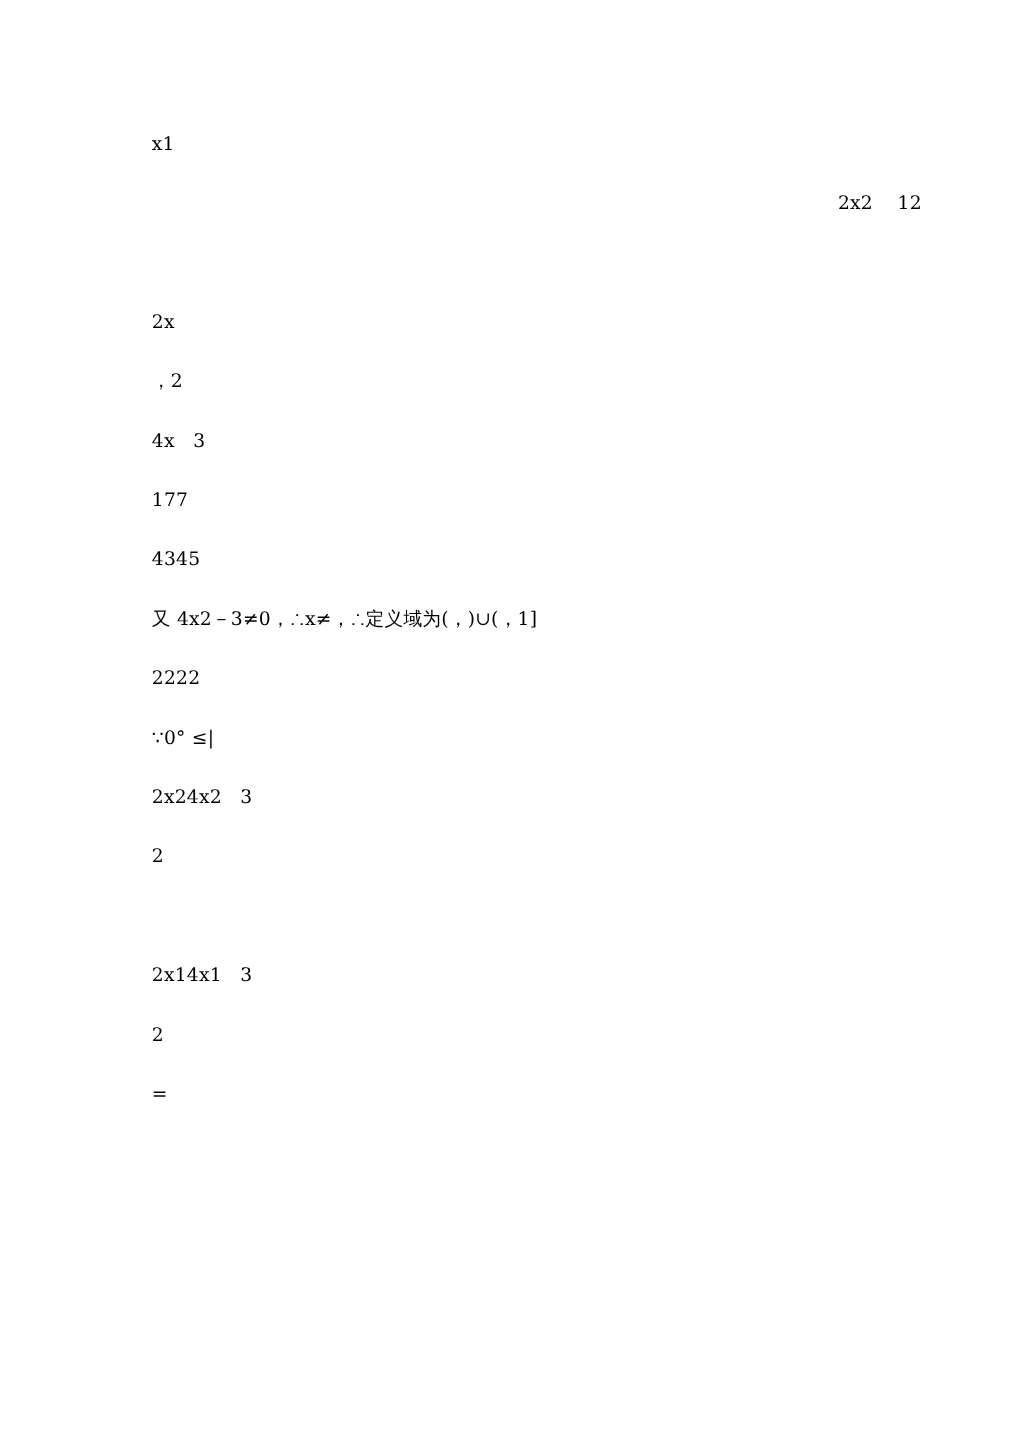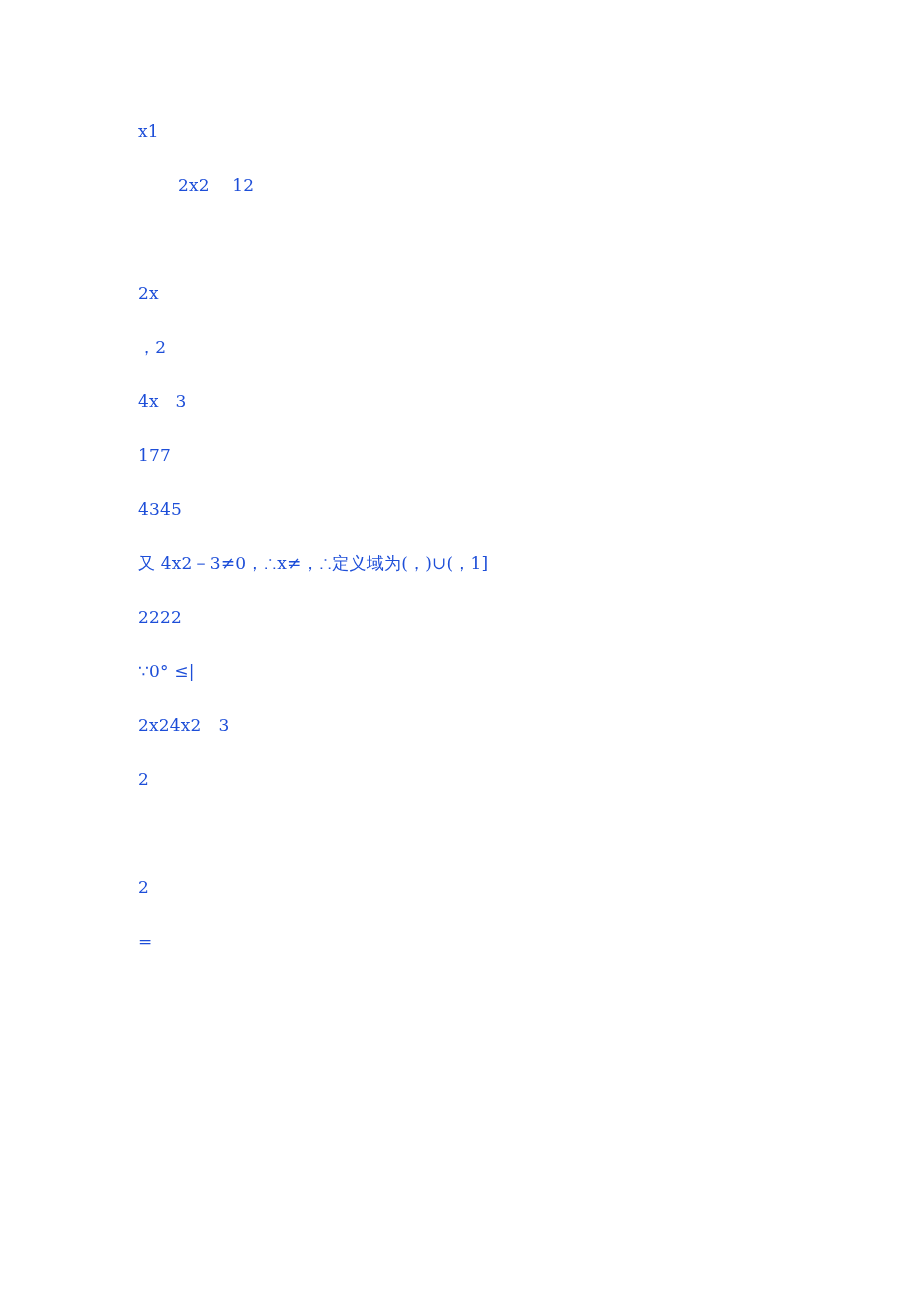--- a/index.html
+++ b/index.html
@@ -24,25 +24,26 @@
     position: absolute;
     left: 138px;
     top: 104px;
     width: 700px;
   }
   .line {
     font-size: 17px;
     line-height: 54px;
     height: 54px;
     white-space: pre;
-    color: #1d4ed8;
+    color: #000000;
     letter-spacing: 0.3px;
   }
   .line.indent {
     padding-left: 40px;
+    text-align: right;
   }
   .line.blank {
     height: 54px;
   }
   .line.cjk-line {
     font-size: 17px;
     letter-spacing: 0.2px;
   }
 </style>
 </head>
@@ -57,16 +58,17 @@
       <div class="line cjk-line">，2</div>
       <div class="line cjk-line">4x   3</div>
       <div class="line cjk-line">177</div>
       <div class="line cjk-line">4345</div>
       <div class="line cjk-line">又 4x2－3≠0，∴x≠，∴定义域为(，)∪(，1]</div>
       <div class="line cjk-line">2222</div>
       <div class="line cjk-line">∵0° ≤|</div>
       <div class="line cjk-line">2x24x2   3</div>
       <div class="line cjk-line">2</div>
       <div class="line cjk-line blank"></div>
+      <div class="line cjk-line">2x14x1   3</div>
       <div class="line cjk-line">2</div>
       <div class="line cjk-line">=</div>
     </div>
 </div>
 
 </body></html>

